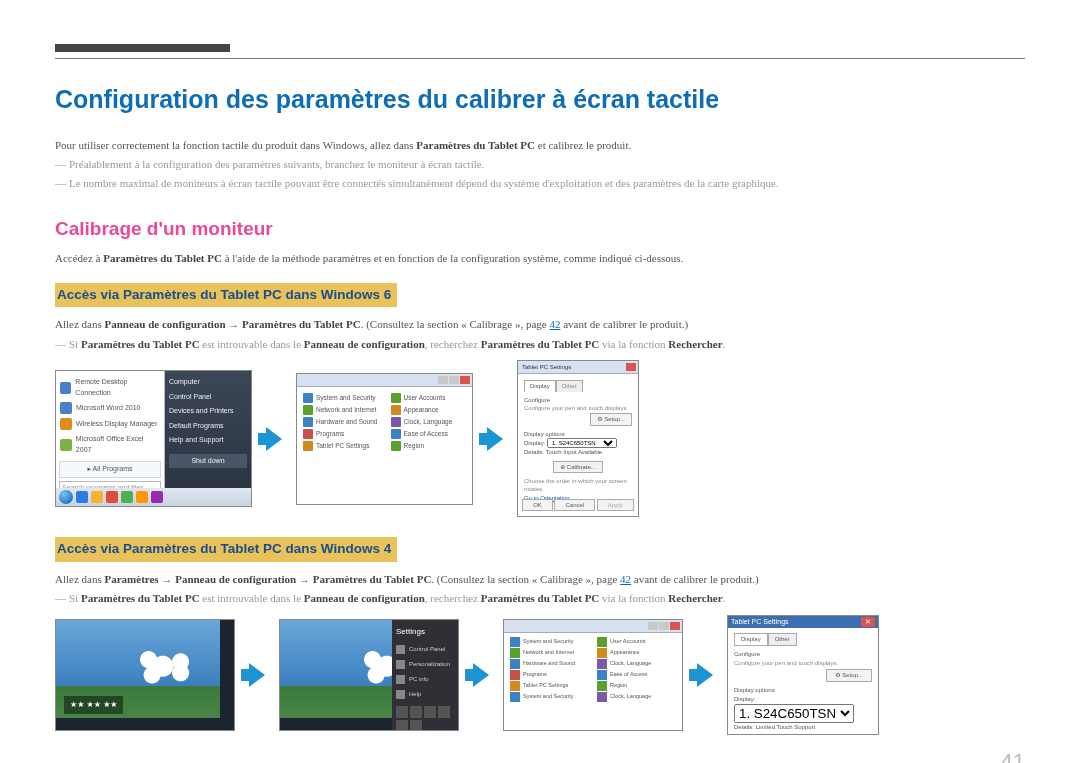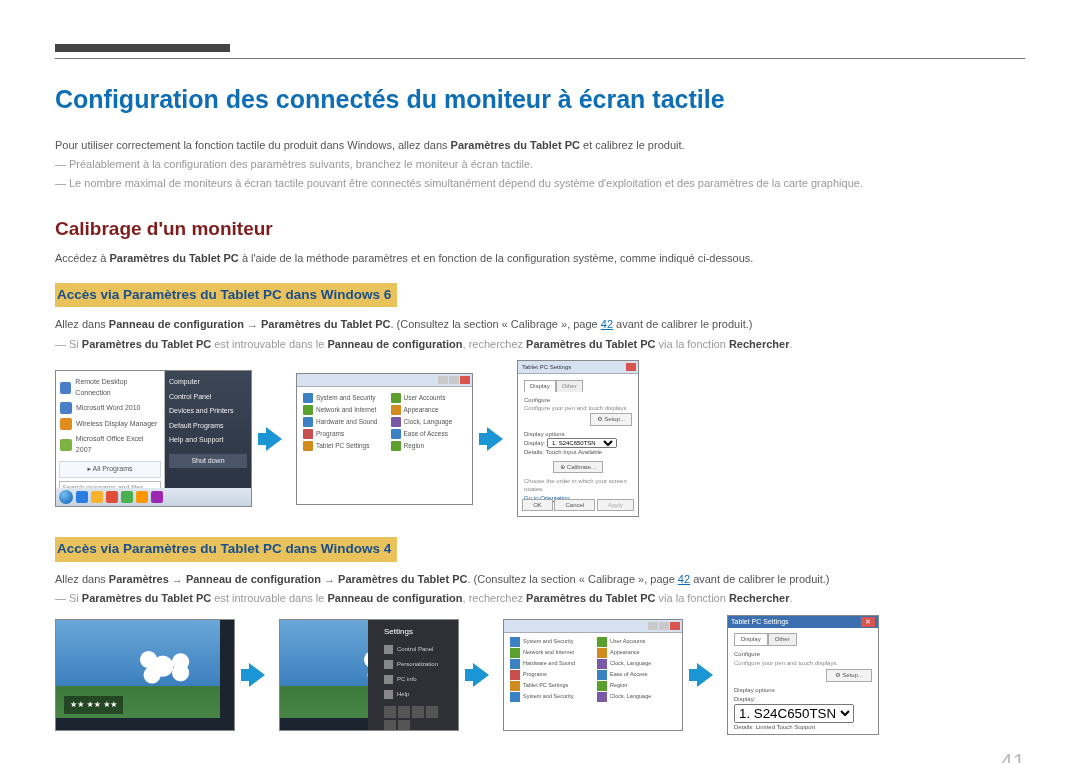--- a/index.html
+++ b/index.html
@@ -26,35 +26,35 @@
     border-top: 1px solid #777;
     margin-bottom: 22px;
   }
   h1 {
     color: #0d6db5;
     font-weight: 600;
     font-size: 25px;
     margin: 0 0 18px 0;
   }
   h2 {
-    color: #7f1d1d;
+    color: #ec4899;
     font-size: 19px;
     font-weight: 600;
     margin: 24px 0 6px 0;
   }
   h3.hl {
     display: inline-block;
     background: #e9c25c;
     color: #1a4f8c;
     font-weight: 700;
     font-size: 13.5px;
     padding: 2px 6px 2px 2px;
     margin: 14px 0 6px 0;
   }
-  p { margin: 3px 0; color:#555; }
+  p { margin: 3px 0; color:#555;font-family:Liberation Serif, serif; }
   .note {
     color: #999;
     margin: 0 0 2px 0;
     padding-left: 14px;
     position: relative;
   }
   .note::before {
     content: "―";
     position: absolute;
     left: 0;
@@ -135,21 +135,21 @@
       radial-gradient(circle at 52% 36%, #fff 8px, transparent 9px),
       radial-gradient(circle at 54% 50%, #fff 8px, transparent 9px),
       radial-gradient(circle at 70% 48%, #fff 8px, transparent 9px),
       radial-gradient(circle at 60% 42%, #f4c430 4px, transparent 5px),
       linear-gradient(#6aa7d8,#3b7fbe 60%, #3b7a3b 60%, #4c8a4c);
   }
   .desk8 .tb8 { position:absolute; bottom:0; left:0; right:0; height:12px; background:#1c2430;}
   .desk8 .tb8.r { right:0; left:auto; top:0; bottom:0; width:14px; height:auto;}
   .desk8 .rating { position:absolute; bottom:16px; left:8px; color:#fff; font-size:8px; background:rgba(0,0,0,.45); padding:3px 6px;}
 
-  .charms8 .side { width:58px; background:#2f2f36; color:#ccc; font-size:6px; padding:6px 16px; position:absolute; right:0; top:0; bottom:0;}
+  .charms8 .side { width:58px; background:#2f2f36; color:#ccc; font-size:6px; padding:6px 4px; position:absolute; right:0; top:0; bottom:0;}
   .charms8 .side .h { color:#fff; font-size:8px; margin-bottom:4px;}
   .charms8 .side .row{ padding:3px 0; display:flex; gap:4px; align-items:center;}
   .charms8 .side .ic{ width:9px;height:9px;background:#888;}
   .charms8 .side .tiles{ display:flex; flex-wrap:wrap; gap:2px; margin-top:4px;}
   .charms8 .side .tiles span{ width:12px;height:12px;background:#555;}
 
   .cpanel8 { width:178px; height:110px;}
   .cpanel8 .body{ display:grid; grid-template-columns:1fr 1fr; gap:1px 8px; padding:4px 6px;}
   .cpanel8 .body .it{display:flex;gap:3px;align-items:center; font-size:5.5px;}
   .cpanel8 .body .ic{width:10px;height:10px;background:#3b82c4;flex:none;}
@@ -164,21 +164,21 @@
   .page-num { text-align:right; font-size:22px; color:#bbb; margin-top:10px;}
 </style>
 </head>
 <body>
 
 
 
 <div class="top-bar"><span class="stub"></span></div>
 <div class="rule"></div>
 
-<h1>Configuration des connectés du moniteur à écran tactile</h1>
+<h1>Configuration des paramètres du calibrer à écran tactile</h1>
 
 <p>
   <span>Pour utiliser correctement la fonction tactile du produit dans Windows, allez dans </span><strong>Paramètres du Tablet PC</strong><span> et calibrez le produit.</span>
 </p>
 <p class="note">Préalablement à la configuration des paramètres suivants, branchez le moniteur à écran tactile.</p>
 <p class="note">Le nombre maximal de moniteurs à écran tactile pouvant être connectés simultanément dépend du système d'exploitation et des paramètres de la carte graphique.</p>
 
 <h2>Calibrage d'un moniteur</h2>
 <p>
   <span>Accédez à </span><strong>Paramètres du Tablet PC</strong><span> à l'aide de la méthode paramètres et en fonction de la configuration système, comme indiqué ci-dessous.</span>

